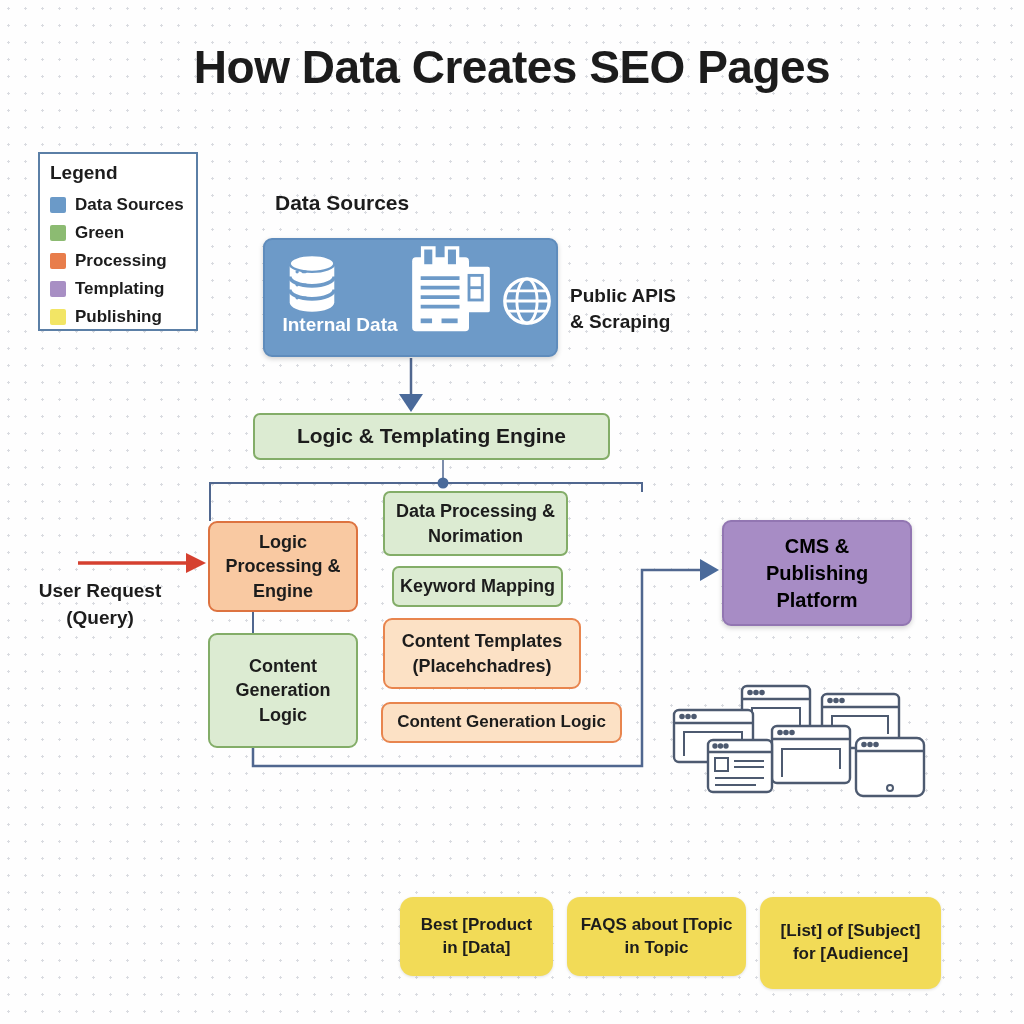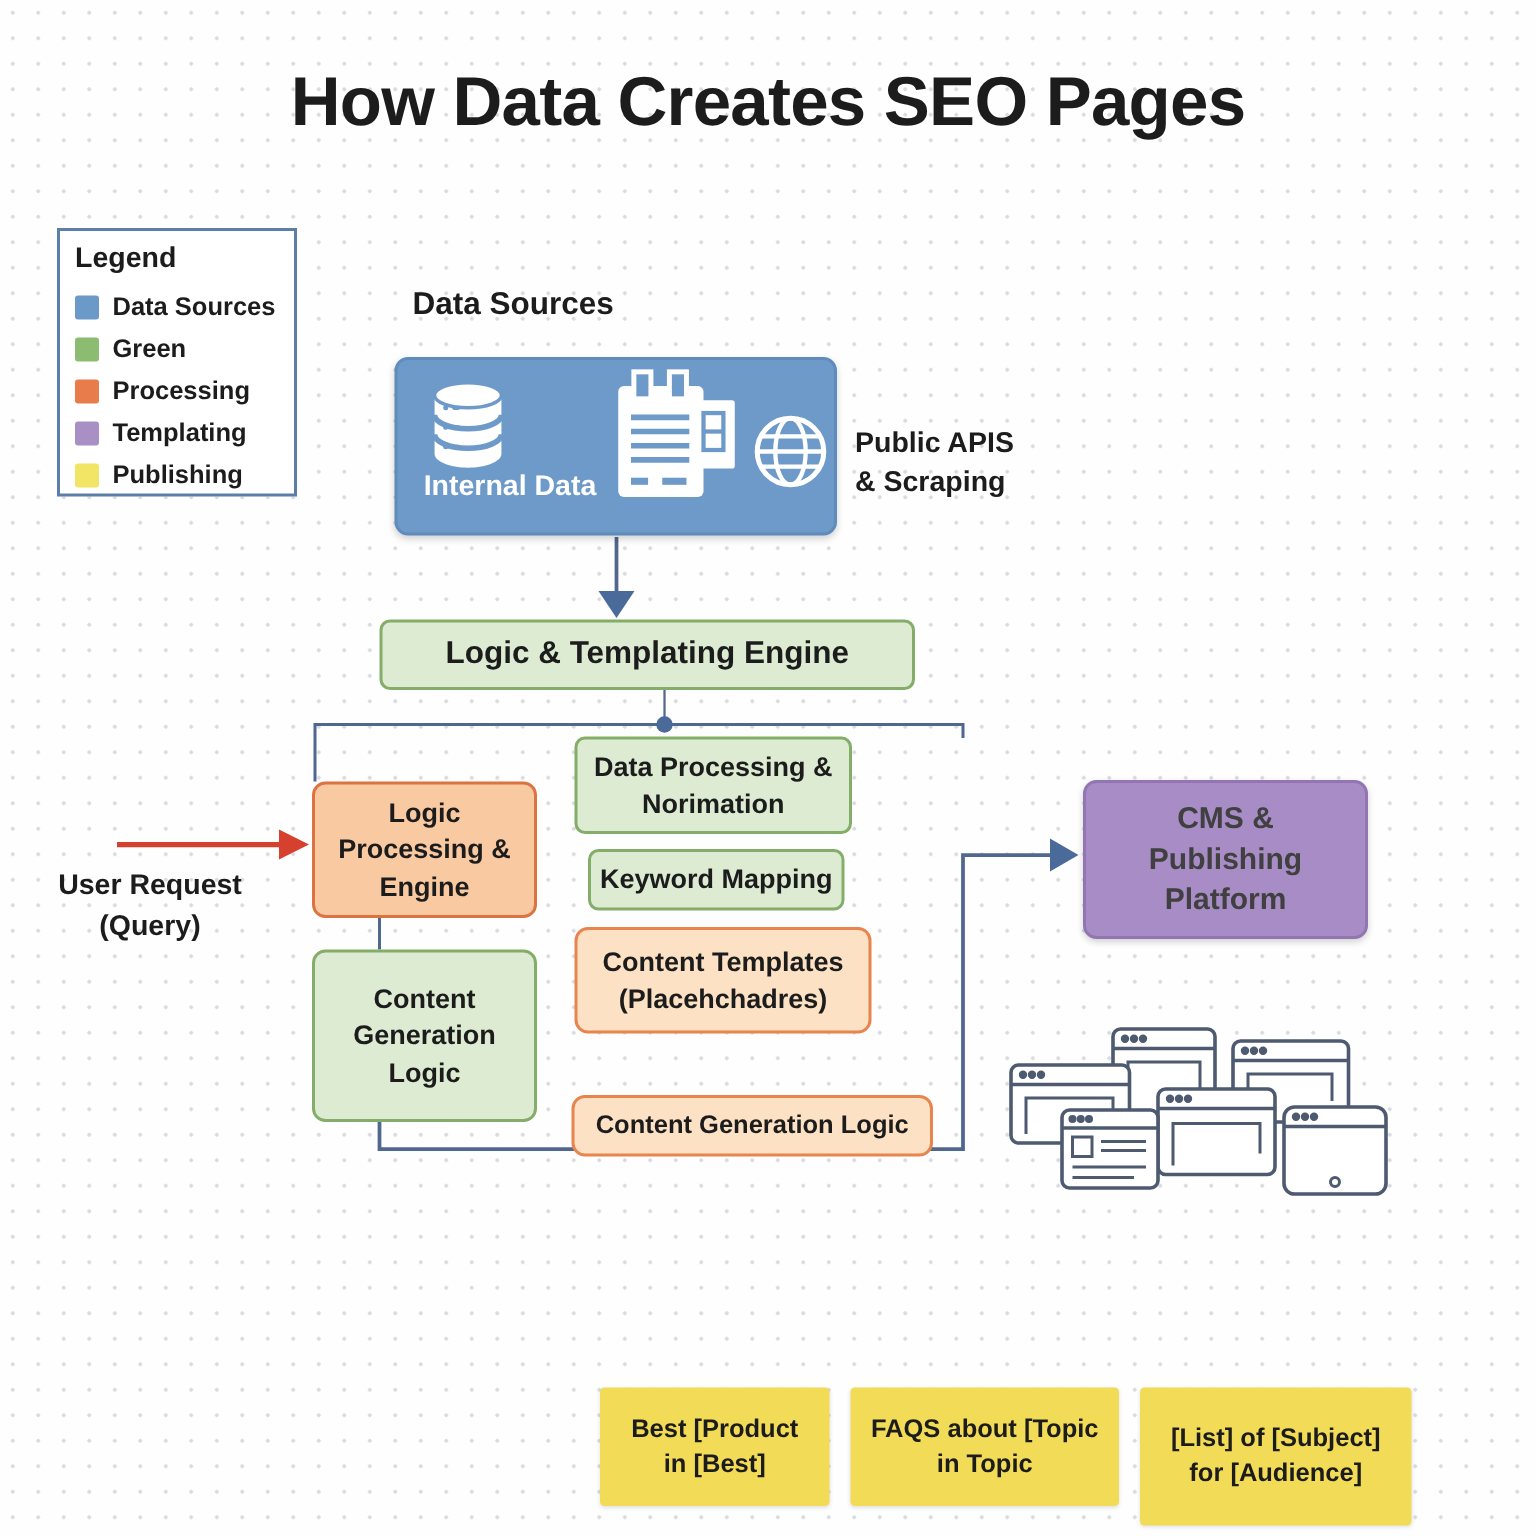--- a/index.html
+++ b/index.html
@@ -15,23 +15,23 @@
   #legend{left:38px;top:152px;width:160px;height:179px;background:#fff;border:2px solid #5b7fa6;box-sizing:border-box;padding:8px 10px;}
   #legend .lg-head{font-size:19px;font-weight:bold;margin-bottom:7px;}
   .lg-row{display:flex;align-items:center;gap:9px;height:28px;}
   .swatch{width:16px;height:16px;border-radius:2px;flex:0 0 auto;}
   .lg-label{font-size:17px;font-weight:bold;}
   
   .node{position:absolute;box-sizing:border-box;display:flex;flex-direction:column;justify-content:center;align-items:center;text-align:center;font-weight:bold;border-radius:9px;line-height:1.35;}
   .green{border:2px solid #83ad68;}
   .orange{border:2px solid #dd7340;}
   .orange-light{border:2px solid #e8854e;}
-  .purple{border:2px solid #9276b2;color:#404040;box-shadow:0 2px 5px rgba(0,0,0,.18);}
-  .yellow{border:none;border-radius:3px;box-shadow:0 1px 3px rgba(0,0,0,.12);}
-  .f18{font-size:18px;} .f17{font-size:17px;margin-top:28px;} .f20{font-size:20px;} .f21{font-size:21px;}
+  .purple{border:2px solid #9276b2;color:#000000;box-shadow:0 2px 5px rgba(0,0,0,.18);}
+  .yellow{border:none;border-radius:13px;box-shadow:0 1px 3px rgba(0,0,0,.12);}
+  .f18{font-size:18px;} .f17{font-size:17px;} .f20{font-size:20px;} .f21{font-size:21px;}
   #ds-heading{left:275px;top:191px;font-size:21px;font-weight:bold;}
   #blue-box{left:263px;top:238px;width:295px;height:119px;border-radius:9px;border:2px solid #5f8cbc;box-sizing:border-box;box-shadow:0 2px 5px rgba(0,0,0,.18);}
   #internal-label{left:272px;top:314px;width:136px;text-align:center;color:#fff;font-size:19px;font-weight:bold;}
   #apis-note{left:570px;top:283px;font-size:19px;font-weight:bold;line-height:26px;}
   #user-request{left:18px;top:577px;width:164px;text-align:center;font-size:19px;font-weight:bold;line-height:27px;}
   #gen-heading{left:560px;top:830px;width:360px;text-align:center;font-size:22px;font-weight:bold;line-height:26px;}
   svg{display:block;}
 </style>
 </head>
 <body>
@@ -228,21 +228,21 @@
         <line x1="74" y1="89" x2="104" y2="89" stroke-width="2"></line>
         <line x1="55" y1="100" x2="104" y2="100" stroke-width="2"></line>
         <line x1="55" y1="107" x2="96" y2="107" stroke-width="2"></line>
       </g>
     </g>
   </svg>
 
 
   <div class="node yellow f17" style="left: 400px; top: 897px; width: 153px; height: 79px; background-color: rgb(242, 219, 87);">
     <div>Best [Product</div>
-    <div>in [Best]</div>
+    <div>in [Data]</div>
   </div>
   <div class="node yellow f17" style="left: 567px; top: 897px; width: 179px; height: 79px; background-color: rgb(242, 219, 87);">
     <div>FAQS about [Topic</div>
     <div>in Topic</div>
   </div>
   <div class="node yellow f17" style="left: 760px; top: 897px; width: 181px; height: 92px; background-color: rgb(242, 219, 87);">
     <div>[List] of [Subject]</div>
     <div>for [Audience]</div>
   </div>
 

